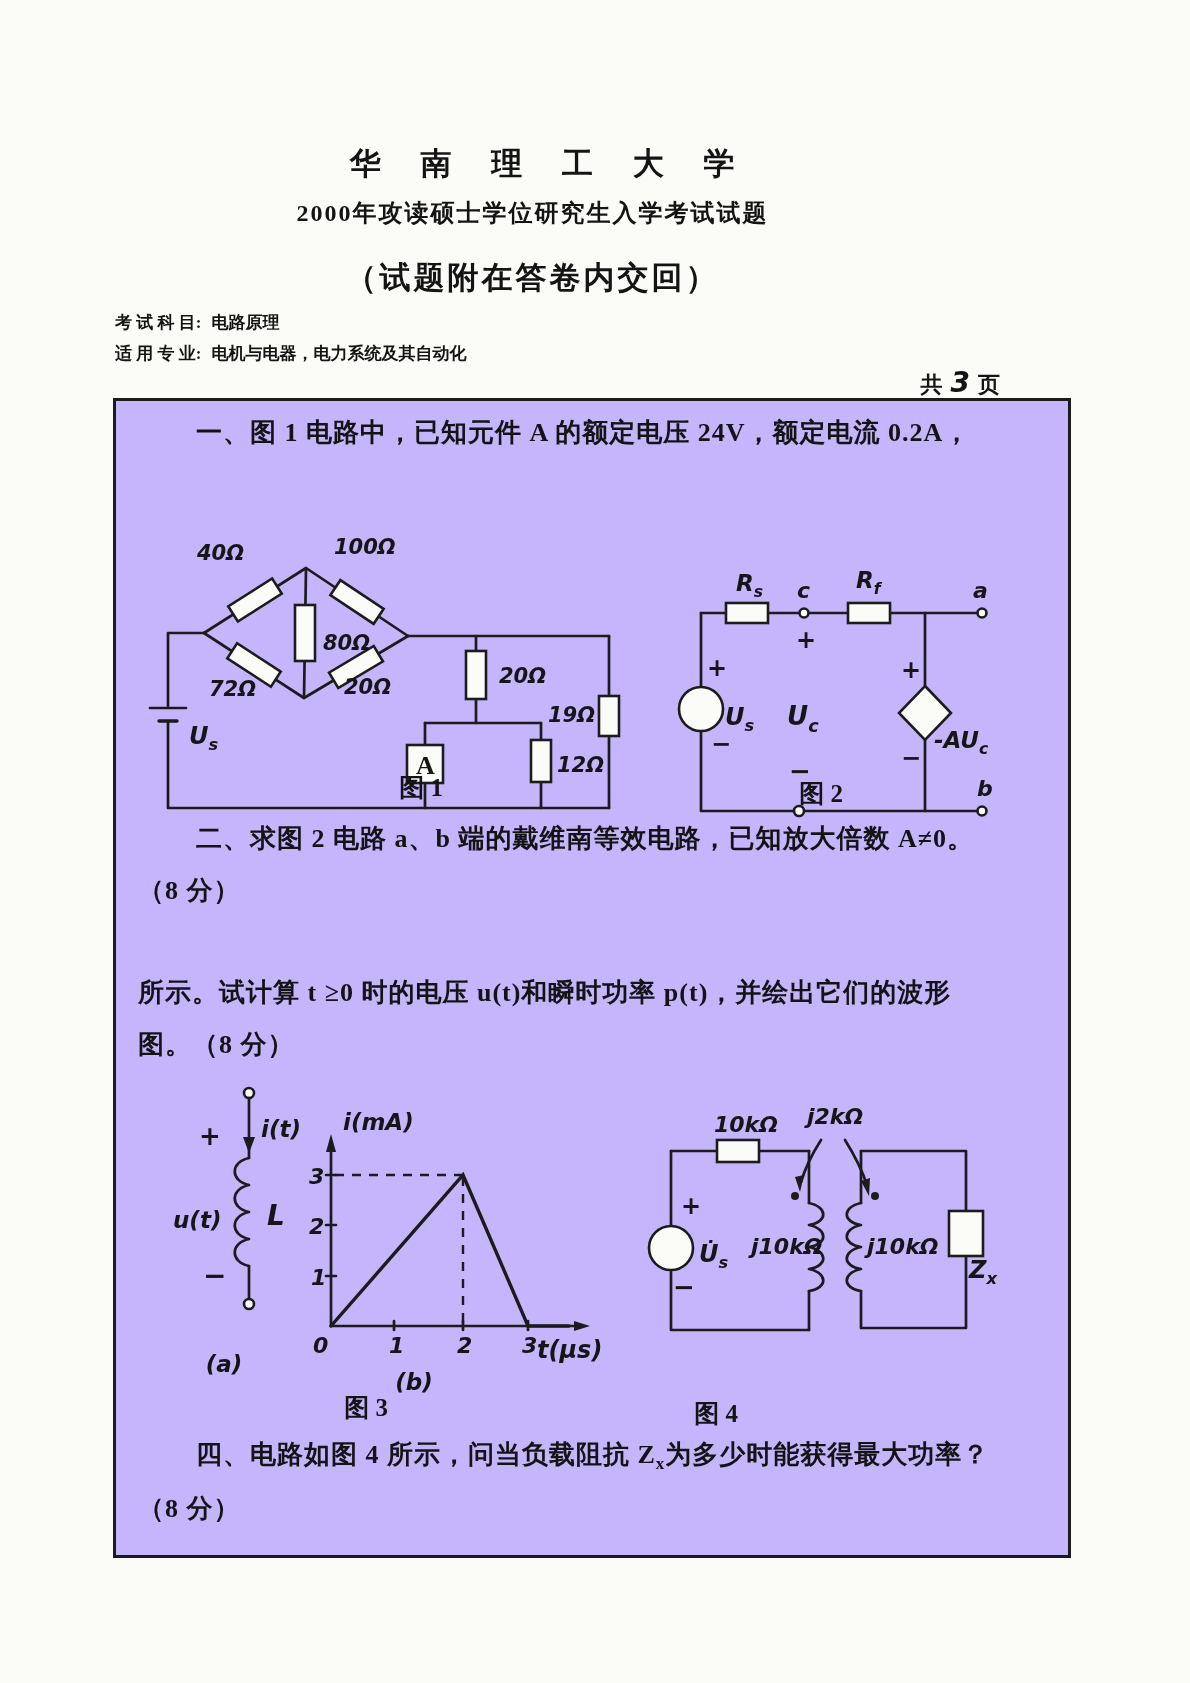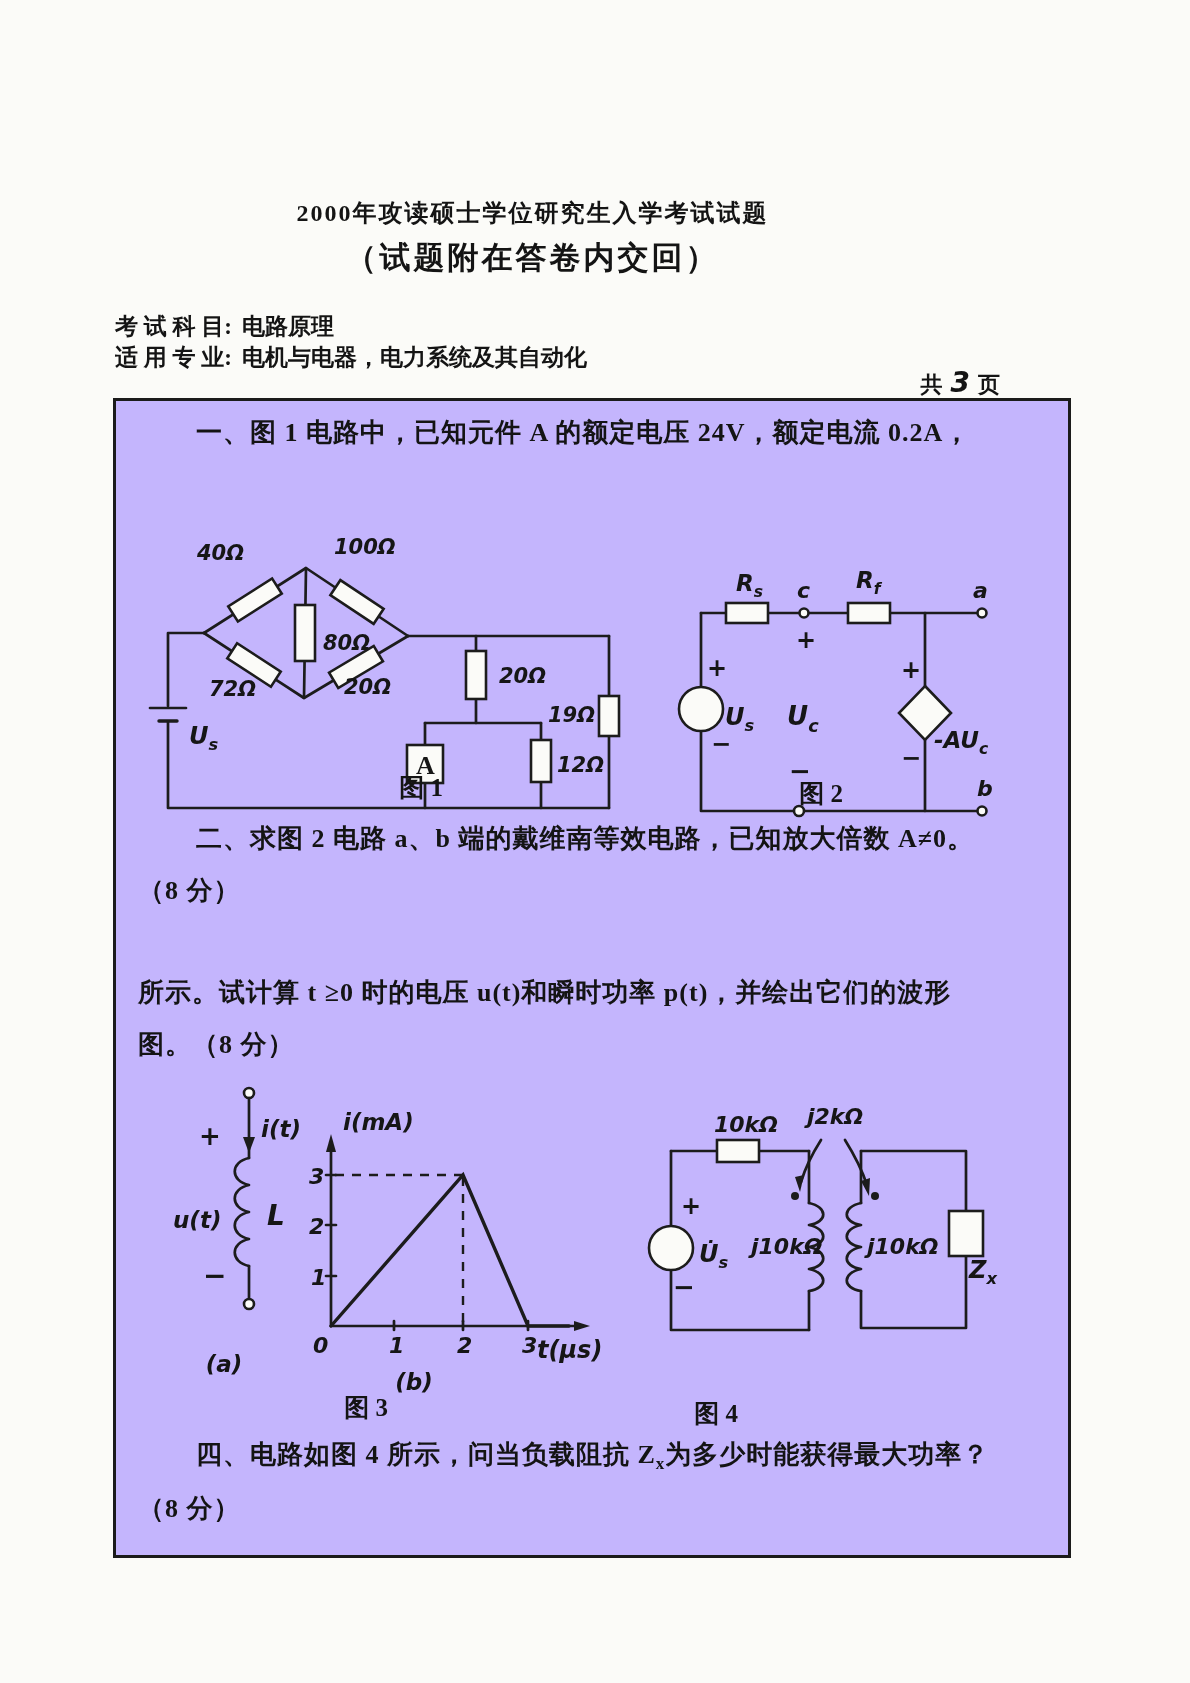--- a/index.html
+++ b/index.html
@@ -4,22 +4,22 @@
 <style>
   html,body{margin:0;padding:0;background:#f6f6f3;}
   .page{
     position:relative;width:1190px;height:1683px;background:#fbfbf8;
     font-family:"Liberation Serif",serif;color:#141414;overflow:hidden;
   }
   .abs{position:absolute;white-space:nowrap;}
   .center{text-align:center;}
   .uni-title{font-size:31px;font-weight:700;letter-spacing:16px;}
   .exam-title{font-size:24px;font-weight:700;letter-spacing:2px;}
-  .exam-sub{font-size:31px;font-weight:700;letter-spacing:3px;}
-  .meta{font-size:23px;font-weight:700;}
+  .exam-sub{font-size:31px;font-weight:700;letter-spacing:3px;margin-top:20px;}
+  .meta{font-size:17px;font-weight:700;}
   .meta .val{margin-left:10px;}
   .pages{font-size:22px;font-weight:700;}
   .pages .num{font-family:"DejaVu Sans",sans-serif;font-style:italic;font-size:28px;font-weight:700;padding:0 8px;}
   .qbox{
     position:absolute;left:113px;top:398px;width:952px;height:1154px;
     border:3.5px solid #1b1b1b;background:#c4b5fd;
   }
   .qtext{font-size:26px;font-weight:600;letter-spacing:1px;}
   .qtext sub{font-size:17px;}
   .figcap{font-size:25px;font-weight:700;}
@@ -35,20 +35,21 @@
   .ah{fill:#1c1c1c;stroke:none;}
   .hw{font-family:"DejaVu Sans",sans-serif;font-style:italic;font-weight:700;fill:#161616;}
   .hw-sub{font-size:0.68em;}
   .boxletter{font-family:"Liberation Serif",serif;font-weight:700;font-style:normal;}
 </style>
 </head>
 <body>
 
 <div class="page">
 
+  <div class="abs center uni-title" style="left:170px;top:143px;width:760px;">华 南 理 工 大 学</div>
 
   <div class="abs center exam-title" style="left:150px;top:197px;width:765px;">2000年攻读硕士学位研究生入学考试试题</div>
 
   <div class="abs center exam-sub" style="left:150px;top:237px;width:765px;">（试题附在答卷内交回）</div>
 
   <div class="abs meta" style="left:115px;top:311px;">
     <span>考 试 科 目:</span><span class="val">电路原理</span>
   </div>
   <div class="abs meta" style="left:115px;top:342px;">
     <span>适 用 专 业:</span><span class="val">电机与电器，电力系统及其自动化</span>

